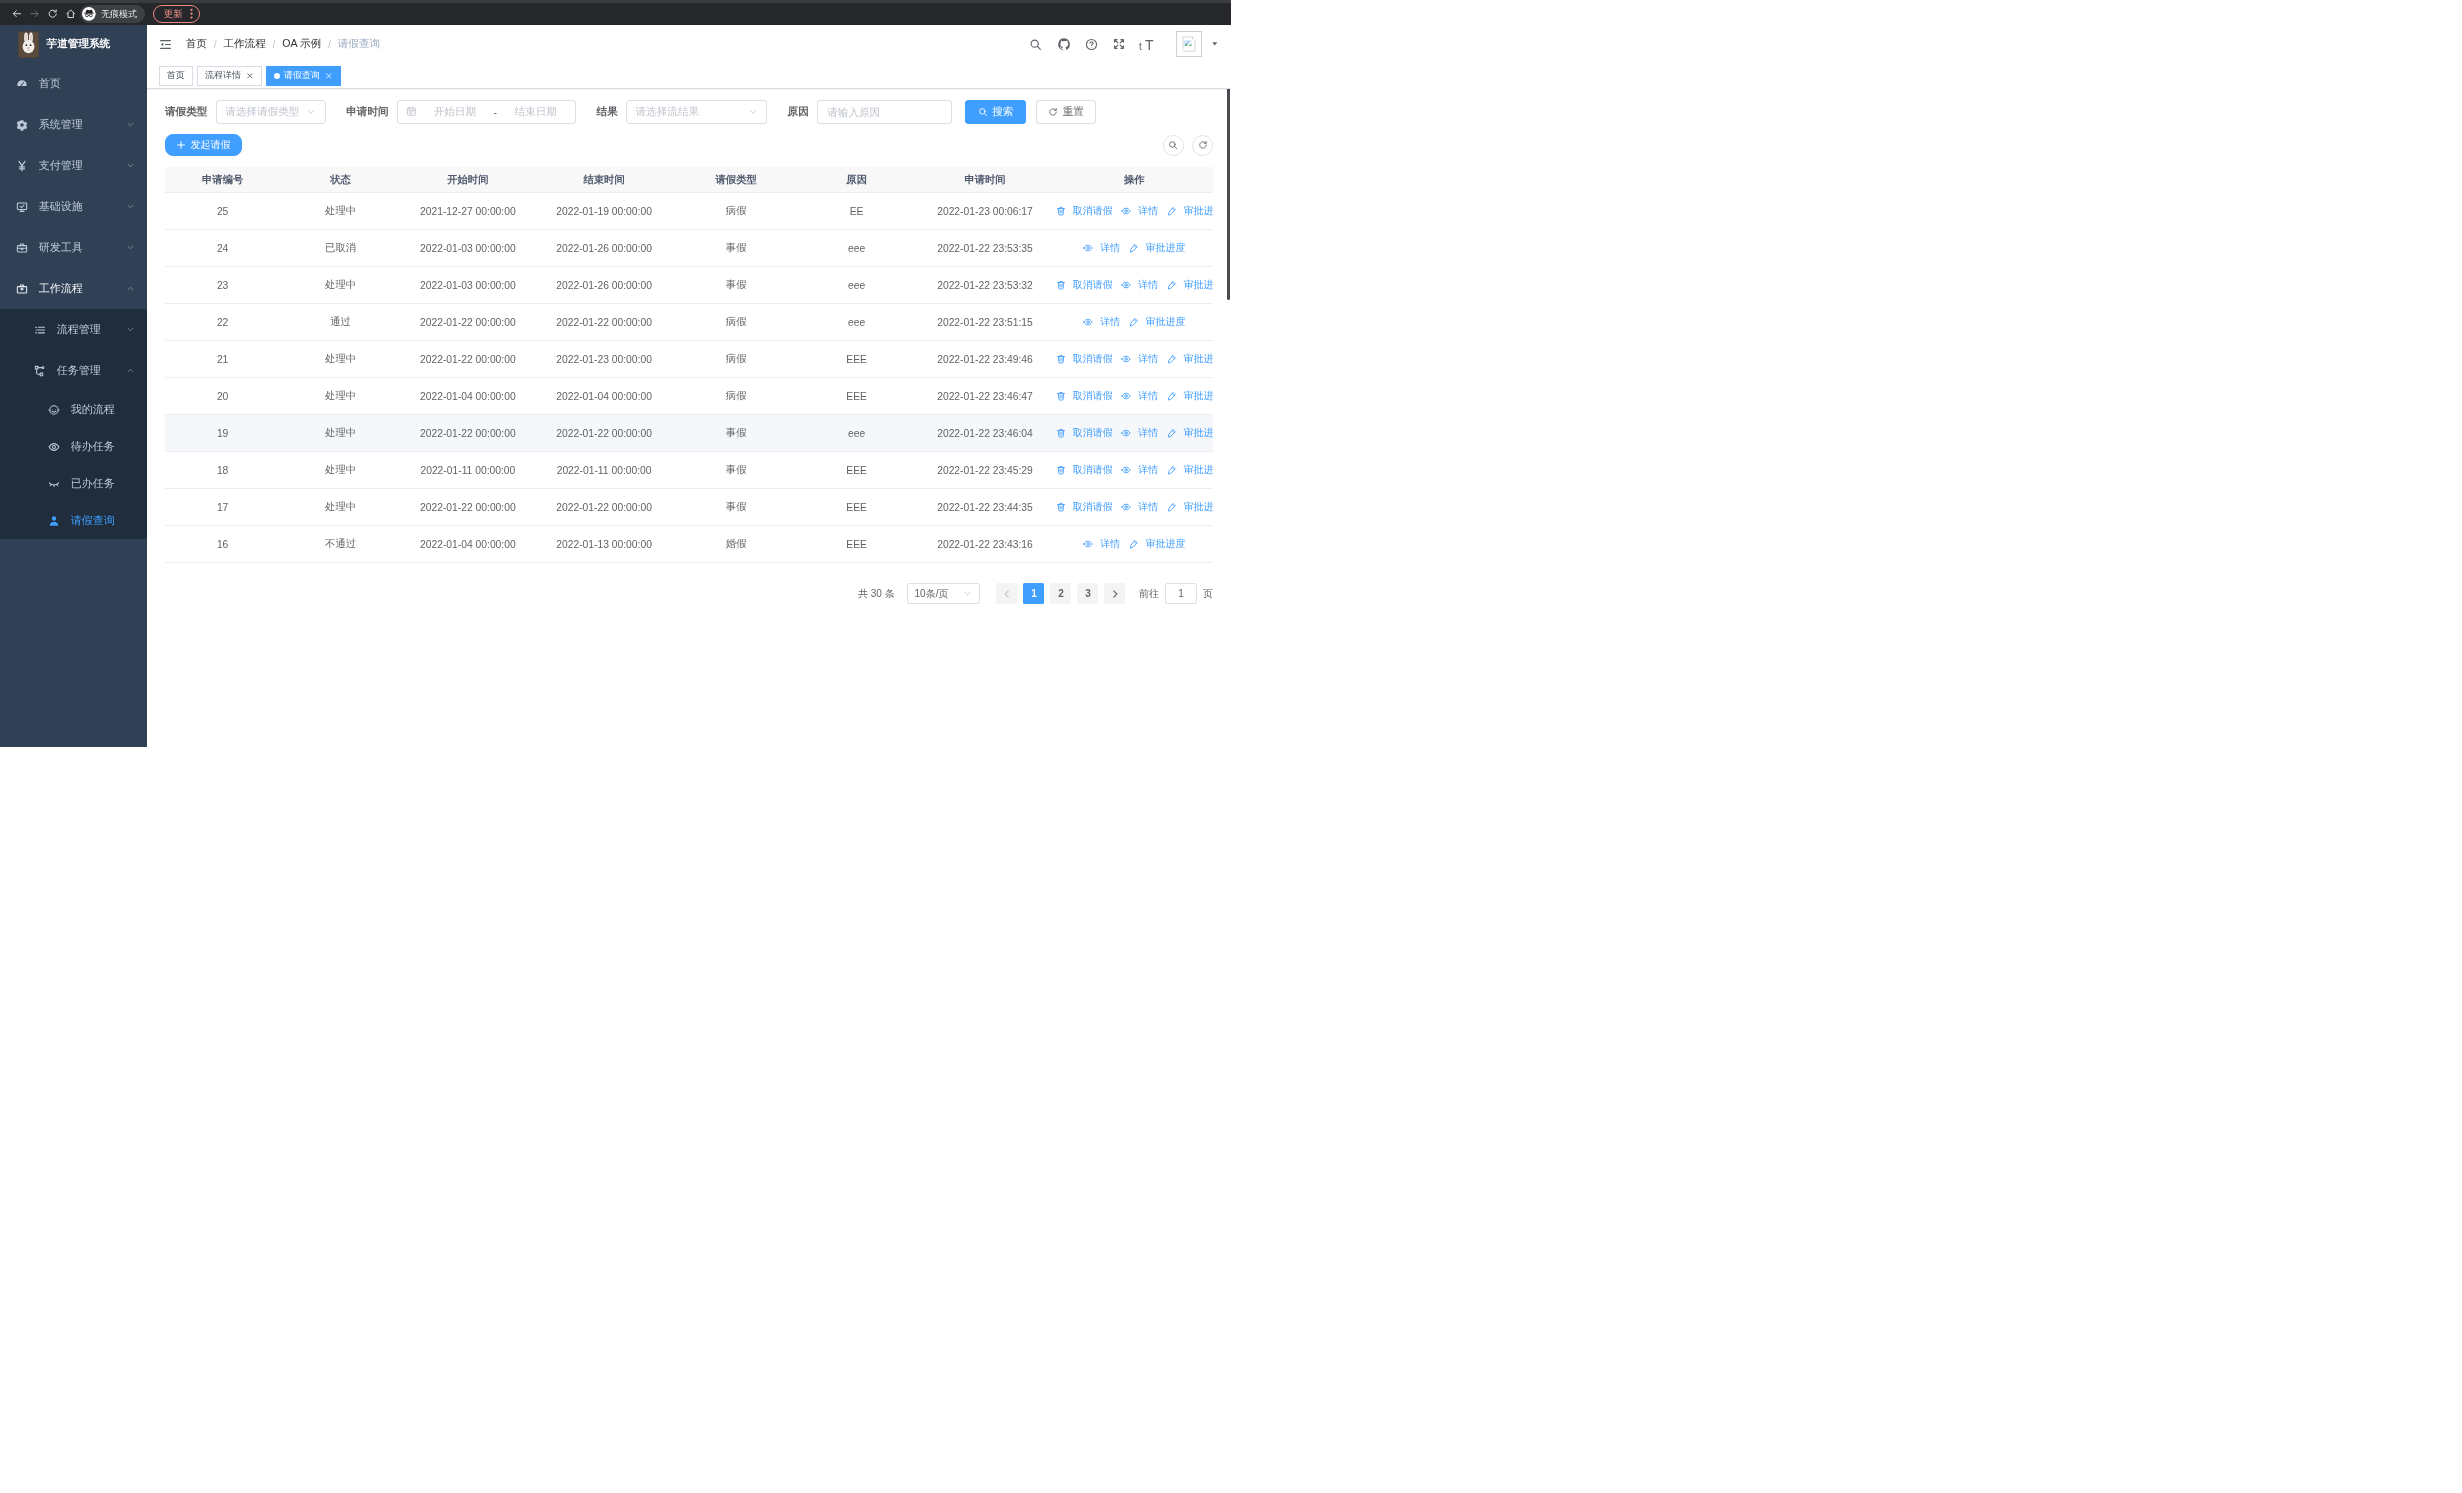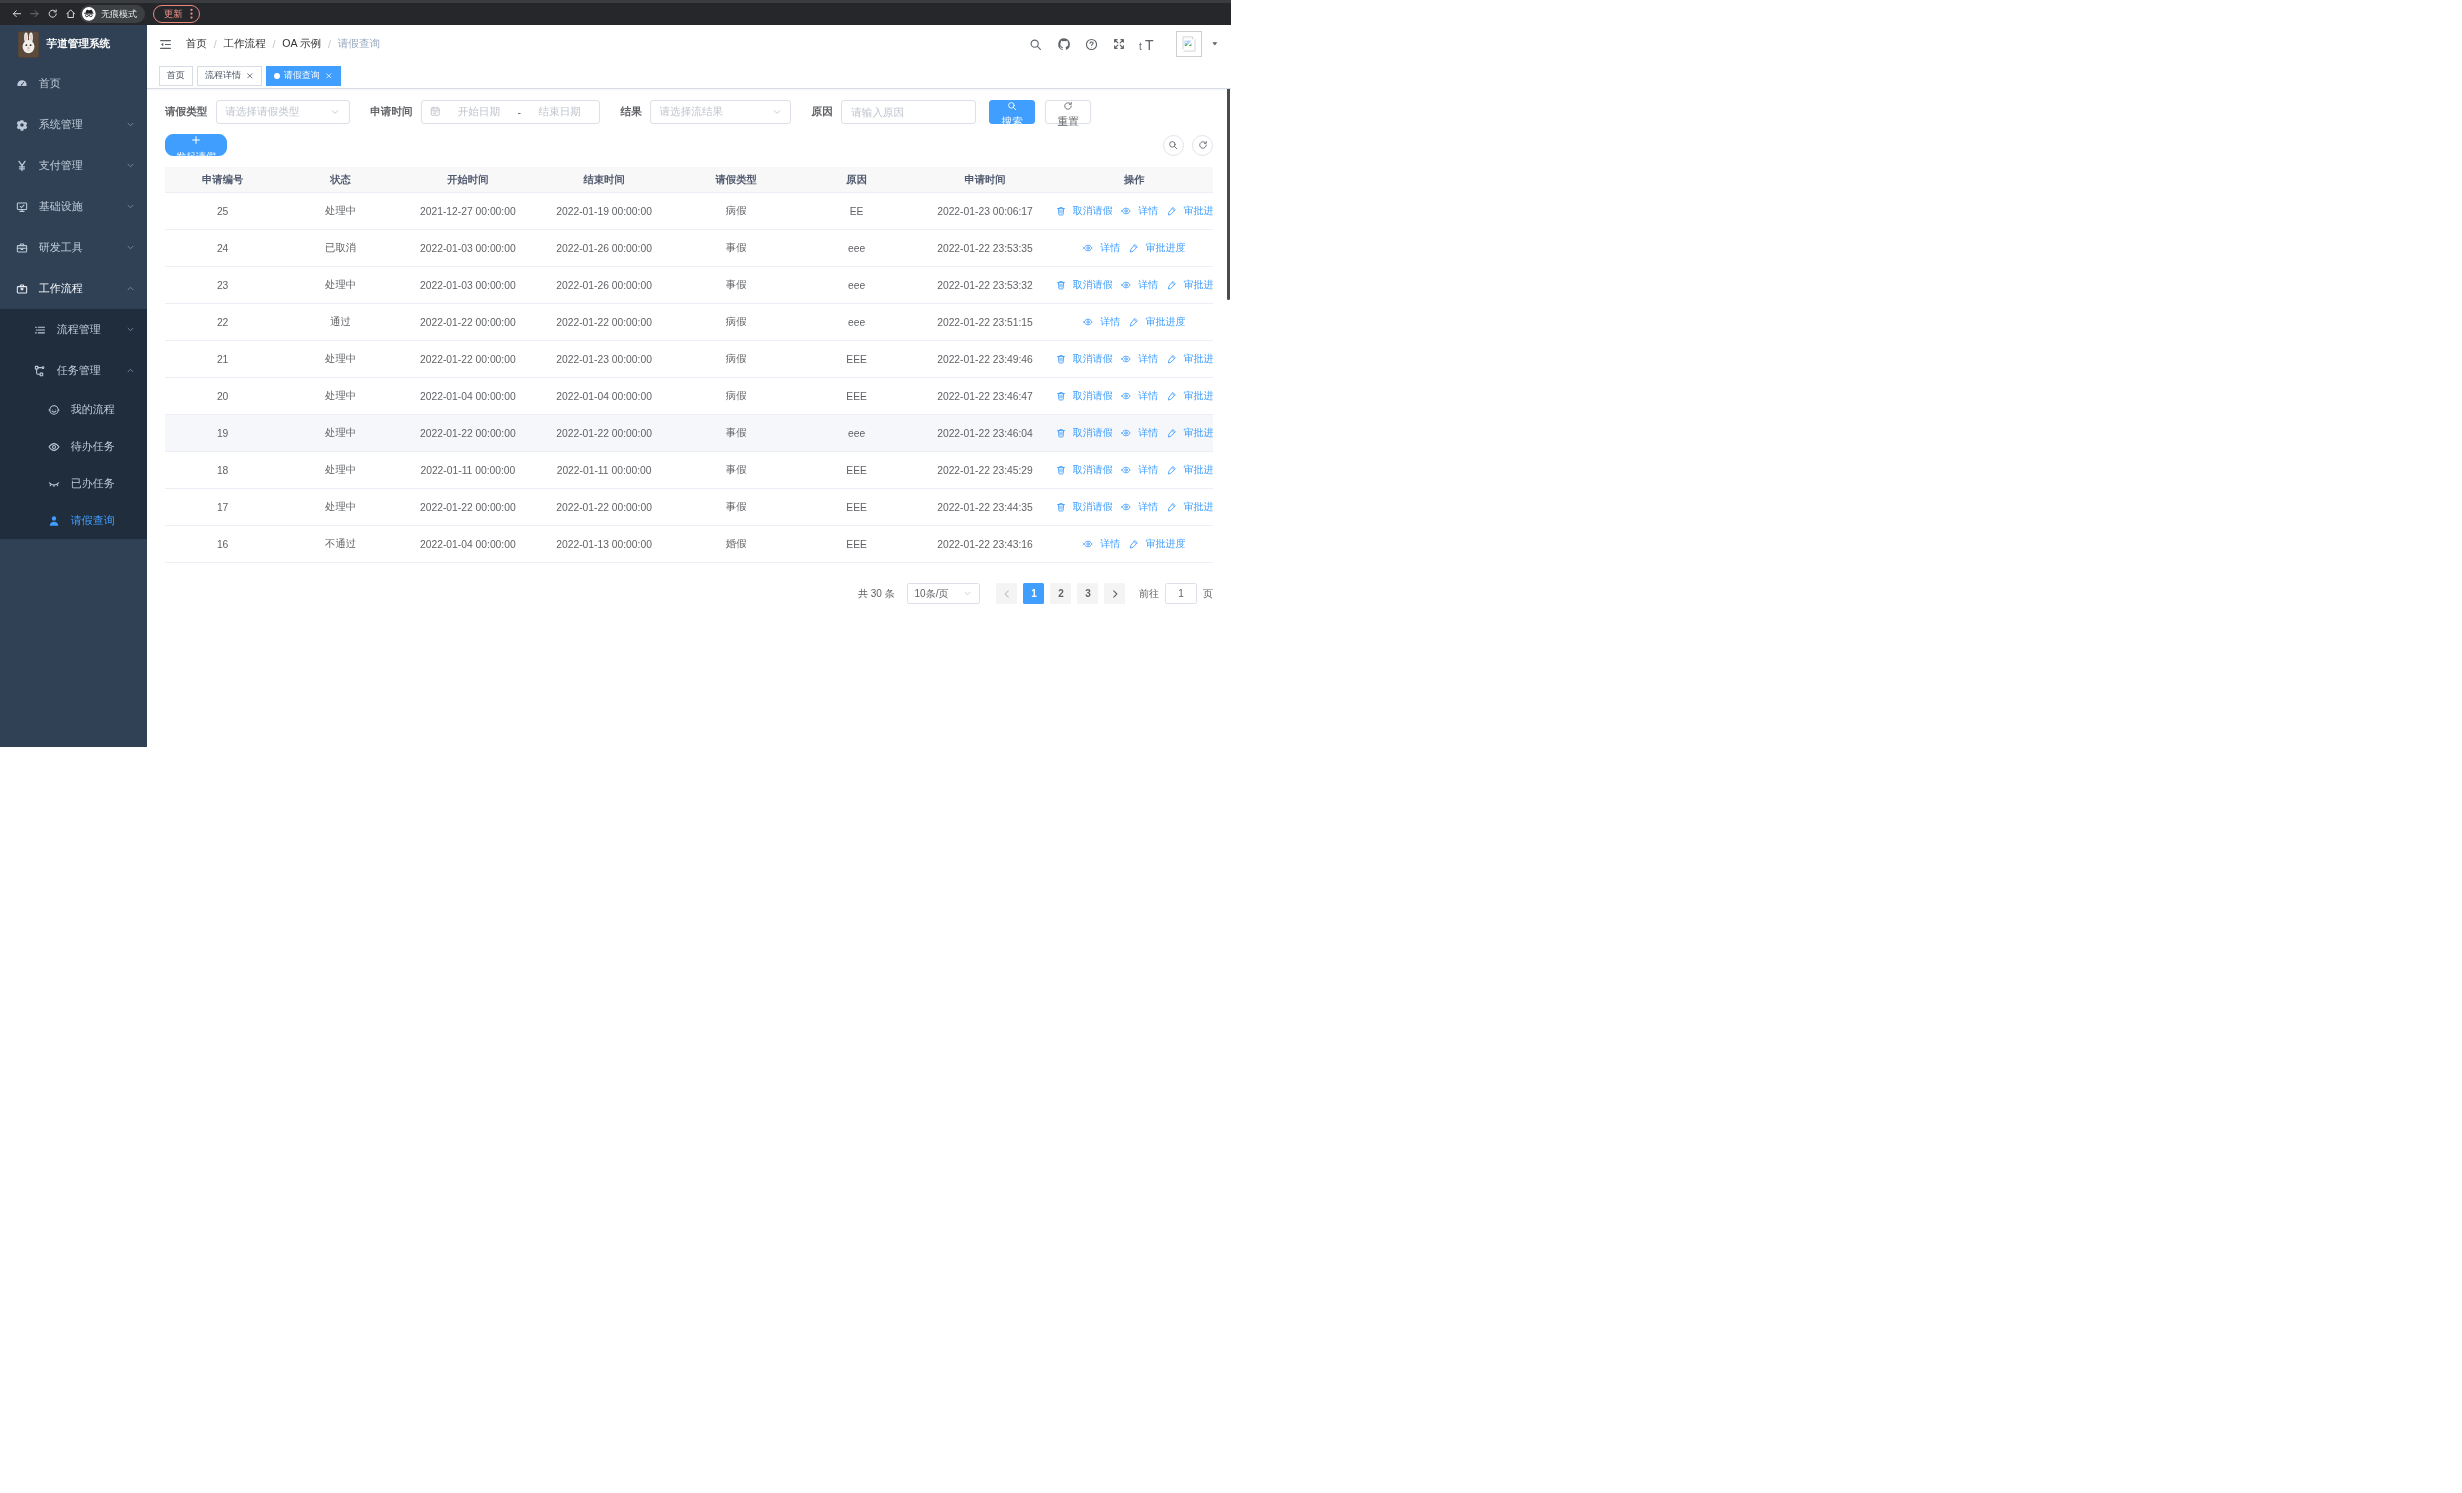--- a/index.html
+++ b/index.html
@@ -59,28 +59,28 @@
   .tag .x { font-size:7.6px; display:flex; margin-left:1.5px; }
 
   
   .content { padding:10.6px 18px 0; flex:1; }
   .filters { display:flex; align-items:center; }
   .f-group { display:flex; align-items:center; margin-right:20.5px; }
   .f-label { font-size:10.6px; color:#606266; font-weight:700; margin-right:8.4px; white-space:nowrap; }
   .sel { height:24px; border:0.8px solid #dcdfe6; border-radius:3px; background:#fff; display:flex; align-items:center; padding:0 8.4px; color:#bfc4cd; font-size:10.6px; cursor:pointer; }
   .sel .ph { flex:1; }
   .sel .sarrow { color:#c0c4cc; font-size:10px; display:flex; margin-left:6px; }
-  .sel.w-type { width:134px; }
+  .sel.w-type { width:110px; }
   .sel.w-result { width:141px; }
   .date-range { height:24px; width:179px; border:0.8px solid #dcdfe6; border-radius:3px; display:flex; align-items:center; padding:0 7.6px; gap:6.8px; color:#bfc4cd; font-size:10.6px; cursor:pointer; }
   .date-range .cal { display:flex; font-size:10.6px; color:#c0c4cc; }
   .date-range .dph { white-space:nowrap; }
   .inp { height:24px; border:0.8px solid #dcdfe6; border-radius:3px; padding:0 9px; font-size:10.6px; color:#606266; width:135px; outline:none; font-family:"Liberation Sans",sans-serif; }
   .inp::placeholder { color:#bfc4cd; }
-  .btn { height:24px; border-radius:3px; font-size:10.6px; display:inline-flex; align-items:center; gap:4.6px; padding:0 11.4px; cursor:pointer; border:0.8px solid transparent; font-family:"Liberation Sans",sans-serif;flex-direction:column; }
+  .btn { height:24px; border-radius:3px; font-size:10.6px; display:inline-flex; align-items:center; gap:4.6px; padding:0 11.4px; cursor:pointer; border:0.8px solid transparent; font-family:"Liberation Sans",sans-serif; }
   .btn .bicon { display:flex; font-size:10px; }
   .btn-primary { background:#409eff; color:#fff; border-color:#409eff; }
   .btn-plain { background:#fff; color:#606266; border-color:#dcdfe6; }
   .btn-search { margin-right:10px; }
 
   .toolbar-row { margin-top:10.6px; display:flex; align-items:center; }
   .btn-sm { height:22px; font-size:10px; padding:0 10px;border-radius:8px; }
   .circle-btns { margin-left:auto; display:flex; gap:8.4px; }
   .cbtn { width:21px; height:21px; border-radius:50%; border:0.8px solid #dfe3e9; display:flex; align-items:center; justify-content:center; color:#5f6368; background:#fff; font-size:10px; cursor:pointer; }
 

